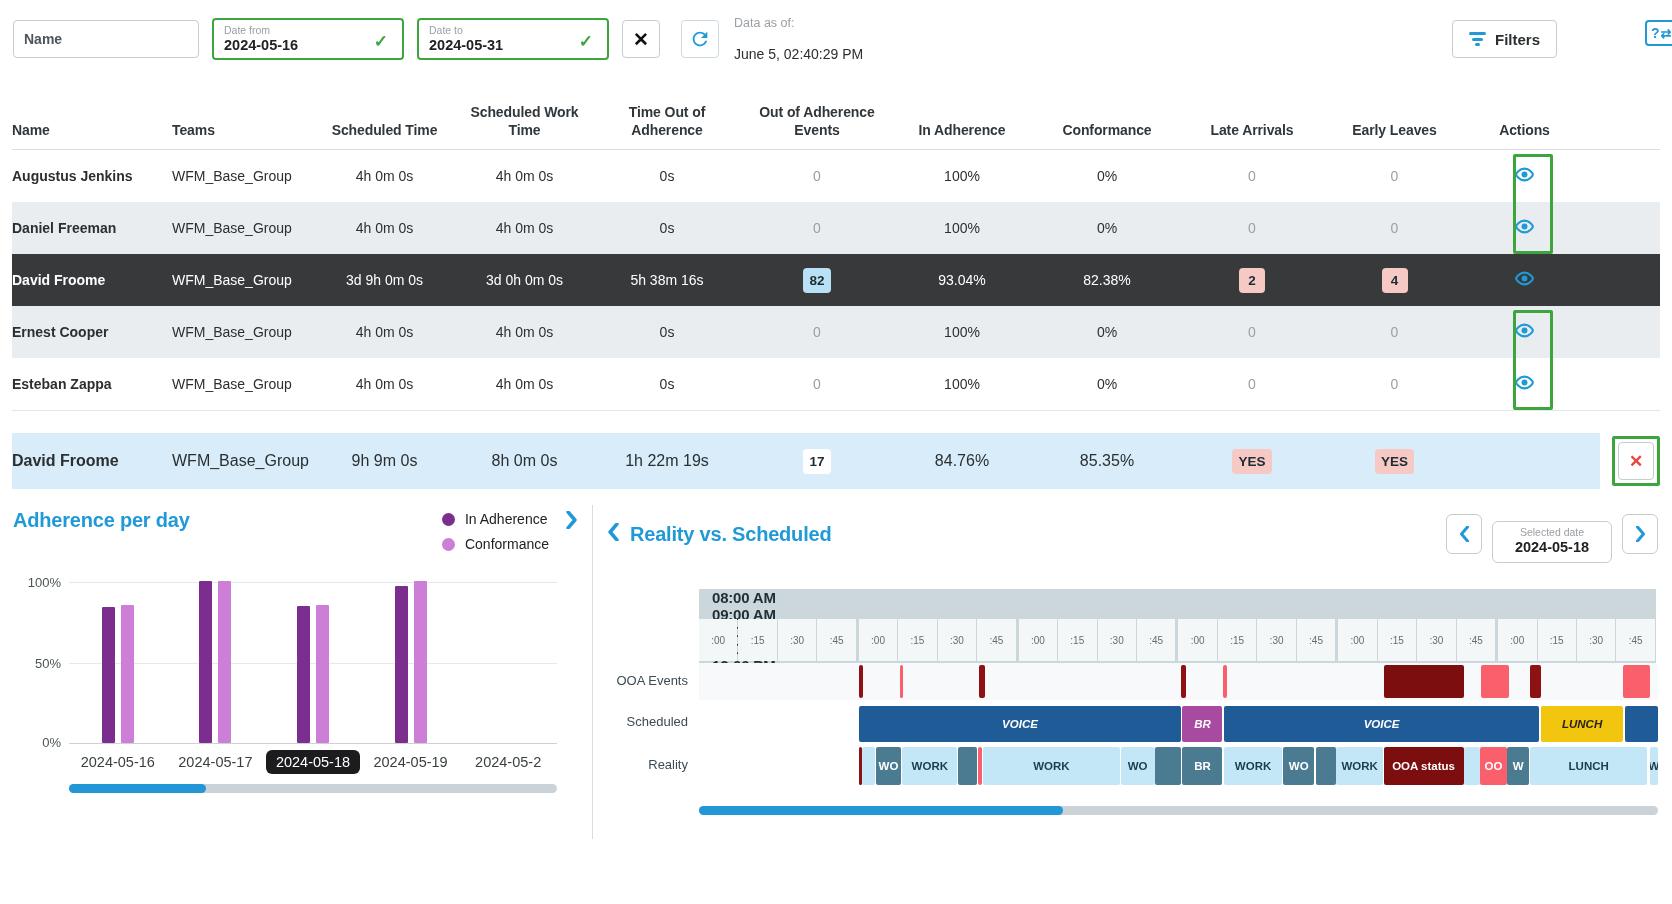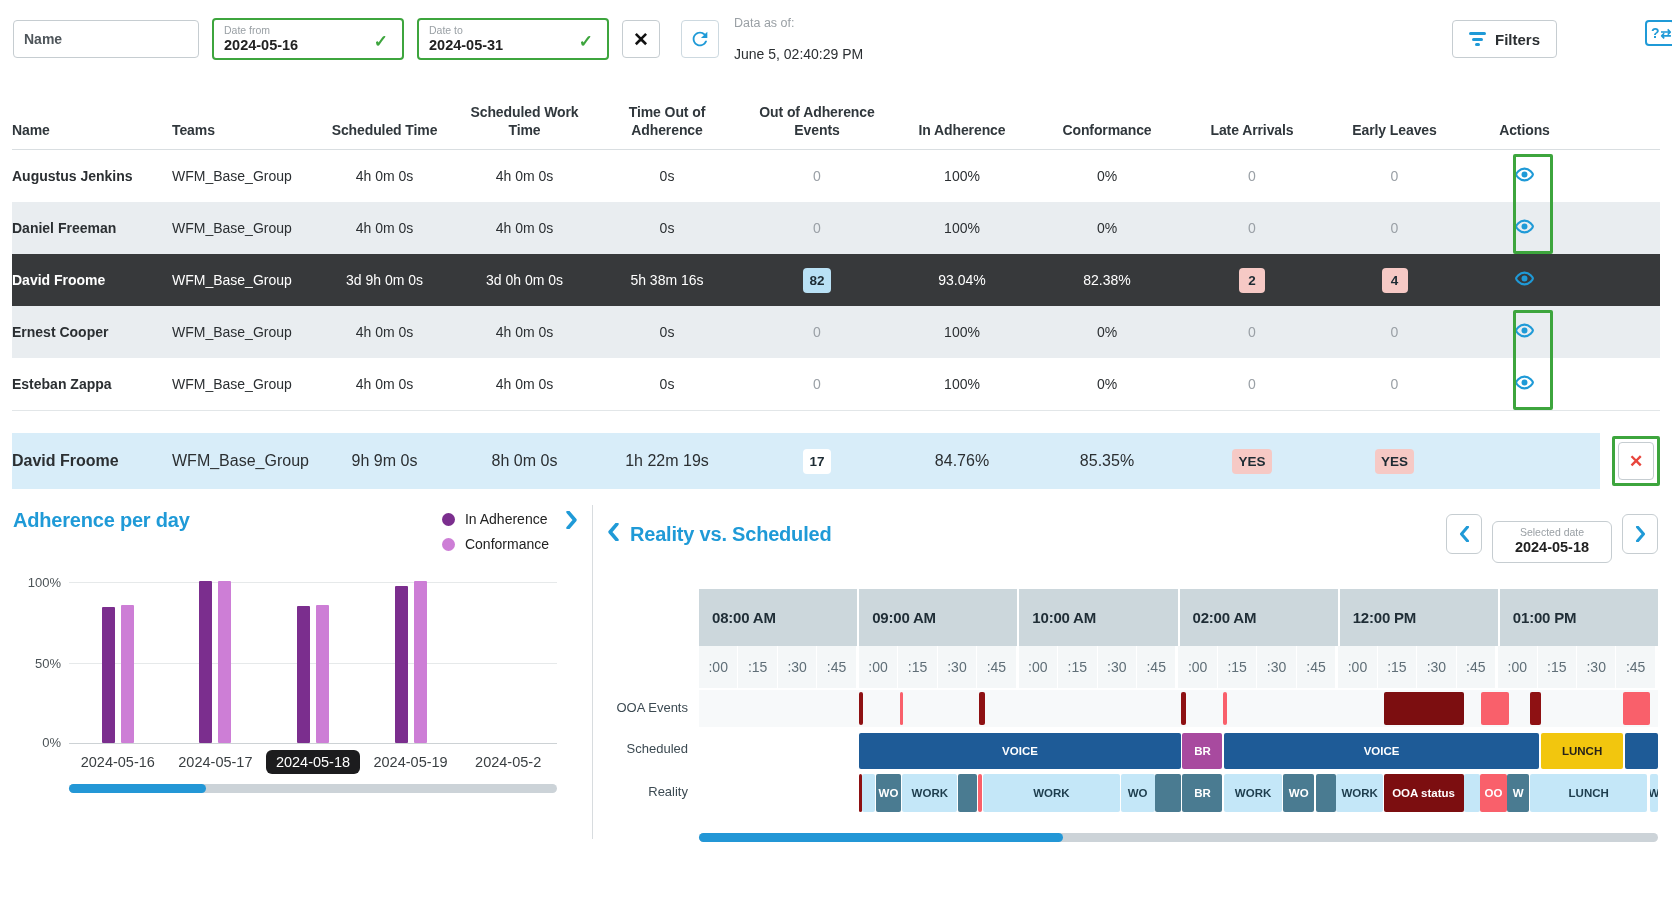--- a/index.html
+++ b/index.html
@@ -105,31 +105,31 @@
   .date-box { width:120px; height:42px; border:1px solid #c6cdd1; border-radius:6px; text-align:center;
     padding-top:4px; cursor:pointer; background:#fff;margin-top:16px; }
   .db-label { font-size:10.5px; color:#9aa0a5; }
   .db-value { font-size:14.5px; font-weight:700; color:#222; margin-top:1px; }
 
   .tl { margin-top:26px; }
   .tl-row { display:flex; }
   .tl-label { width:92px; flex:none; text-align:right; padding-right:11px; font-size:13px; color:#3c4a52;
     display:flex; align-items:center; justify-content:flex-end; }
   .tl-content { flex:1; position:relative; }
-  .hours { display:flex; height:57px; }
+  .hours { display:flex; height:30px;flex-direction:column; }
   .hcell { flex:1; background:var(--hour-bg); margin-right:2px; display:flex; align-items:center;
     padding-left:13px; font-size:15px; font-weight:700; color:#1f2d36; letter-spacing:-0.2px; }
   .hcell:last-child { margin-right:0; }
   .quarters { display:flex; height:42px; }
   .qcell { flex:1; background:var(--quarter-bg); margin-right:1px; display:flex; align-items:center;
-    justify-content:center; font-size:14px; color:#5f6e77; }
+    justify-content:center; font-size:10px; color:#5f6e77; }
   .qcell.hq-end { margin-right:3px; }
   .ooa-track { height:37px; margin-top:2px; background:#f7f9fa; }
   .ooa-mark { position:absolute; top:2px; bottom:2px; border-radius:2px; }
-  .sched-track { height:38px; margin-top:5px; }
+  .sched-track { height:38px; margin-top:5px;font-style:italic; }
   .real-track { height:40px; margin-top:3px; }
   .seg { position:absolute; top:1px; bottom:1px; border-radius:2px; display:flex; align-items:center;
     justify-content:center; font-size:11.5px; font-weight:700; overflow:hidden; white-space:nowrap; }
   .seg-voice { background:var(--voice); color:#fff; }
   .seg-br    { background:var(--br); color:#fff; }
   .seg-lunch { background:var(--lunch); color:#26221a; }
   .rt-light  { background:var(--reality-light); color:#1d3d4d; }
   .rt-slate  { background:var(--reality-slate); color:#fff; }
   .rt-ooa    { background:var(--ooa-dark); color:#fff; }
   .rt-red    { background:var(--ooa-red); color:#fff; }

